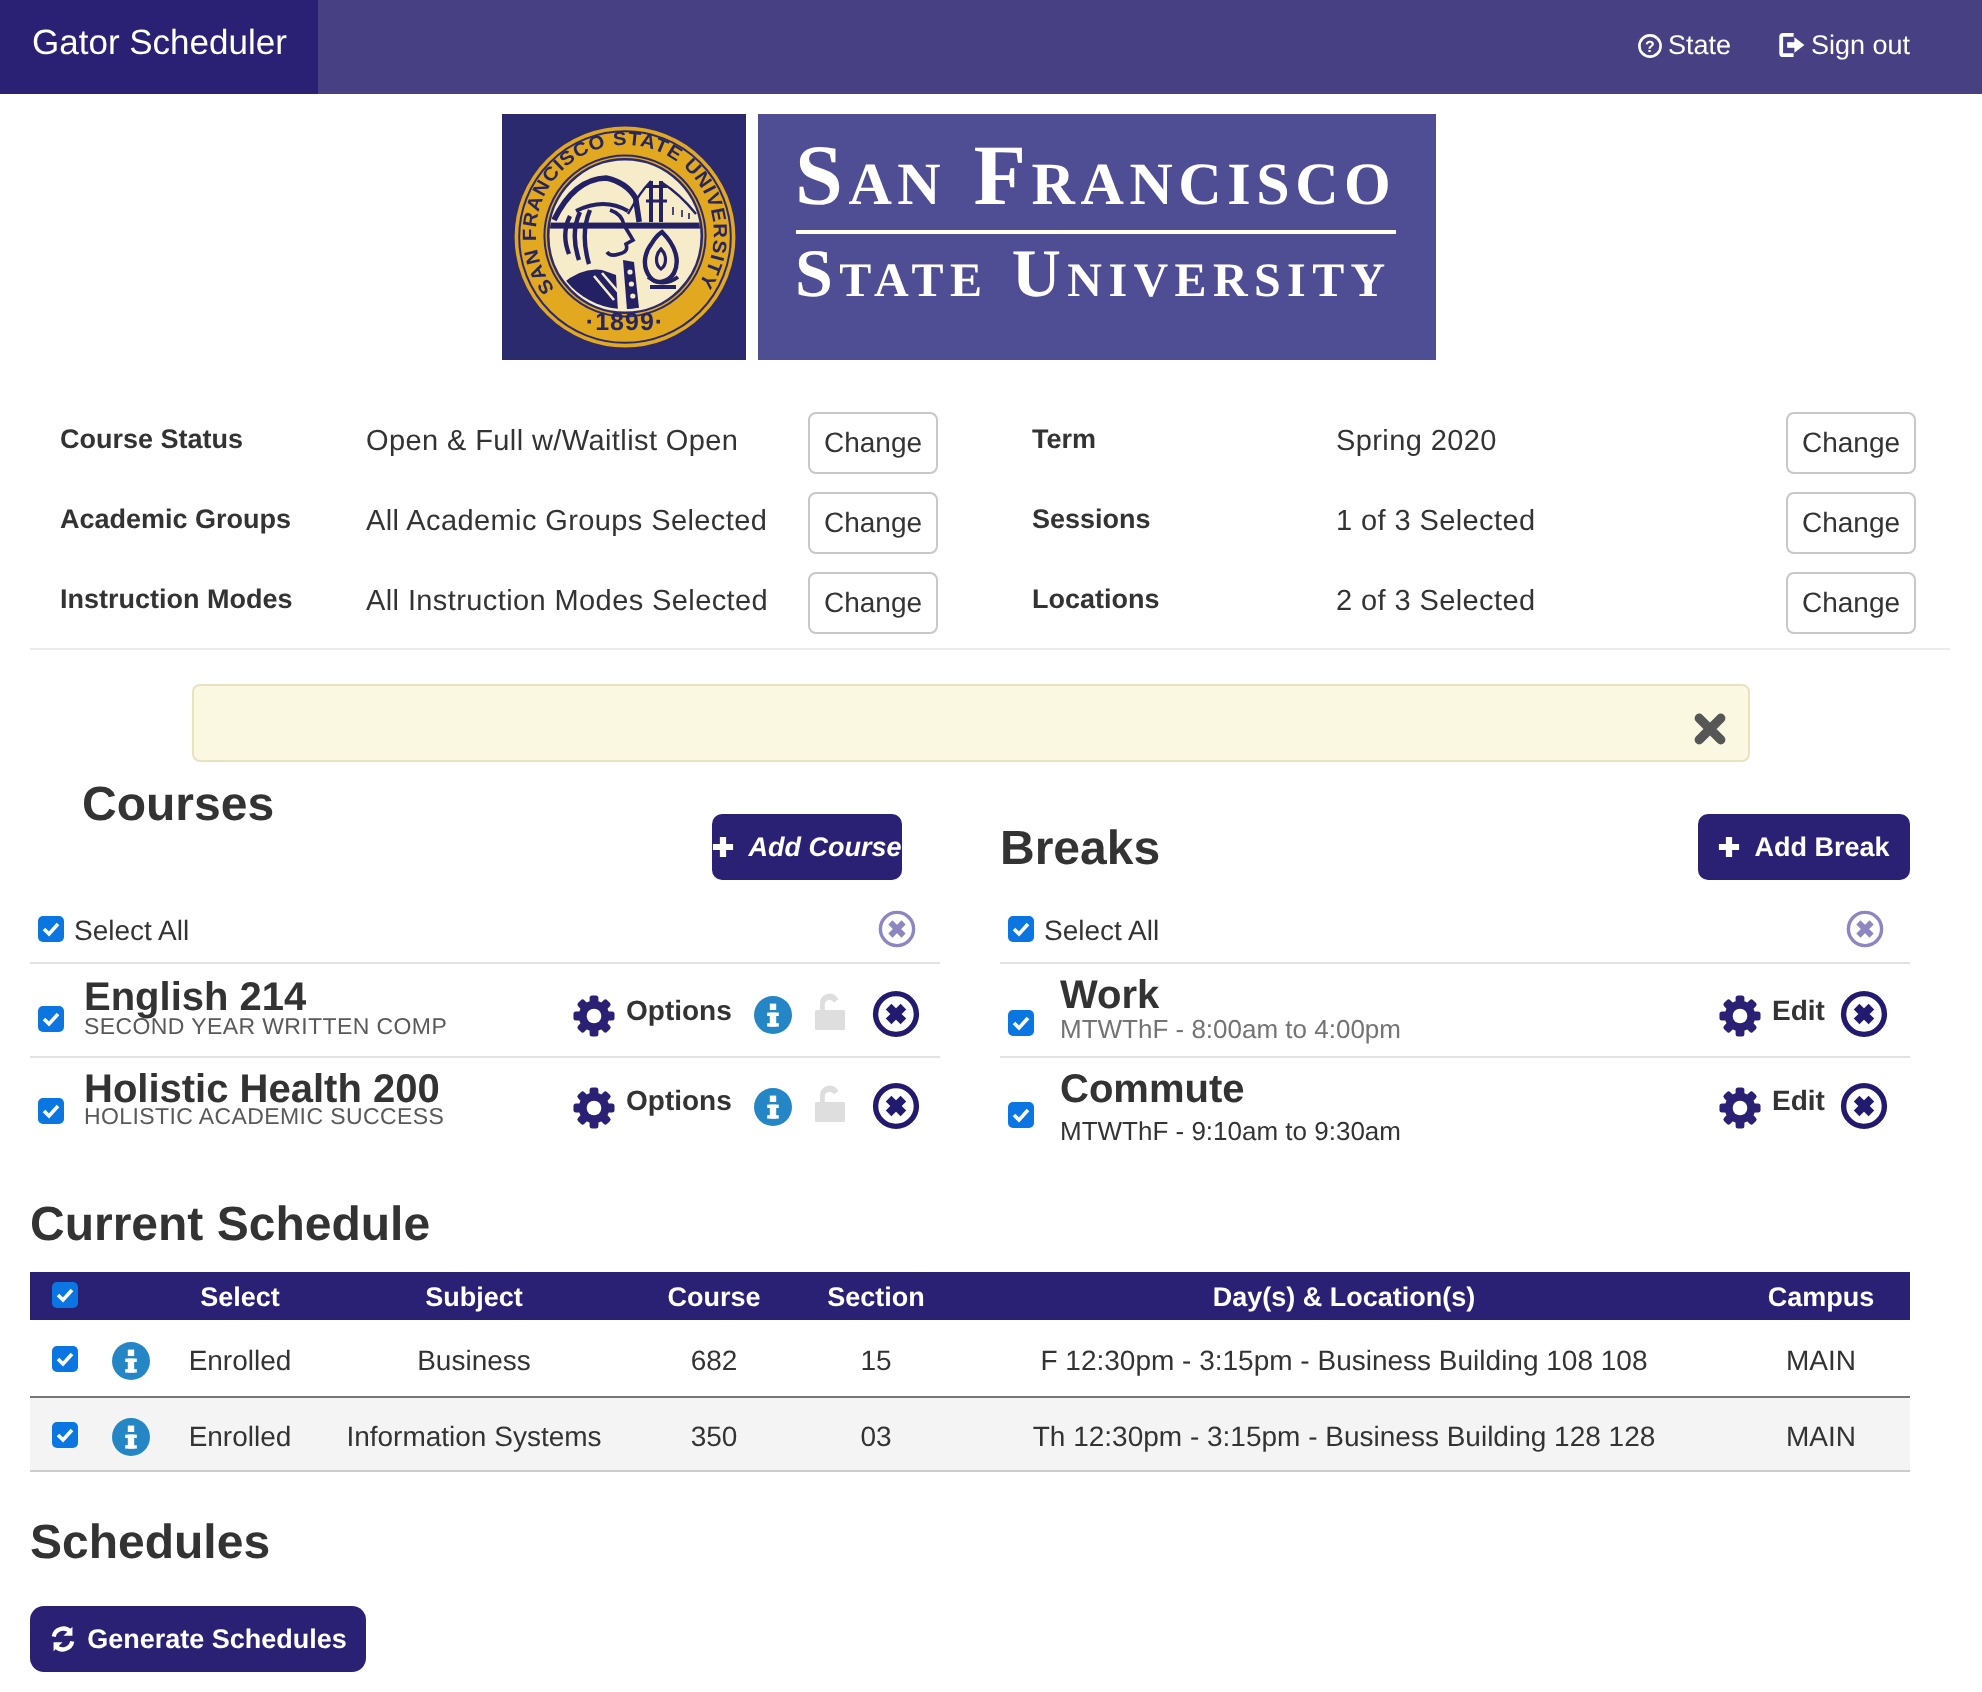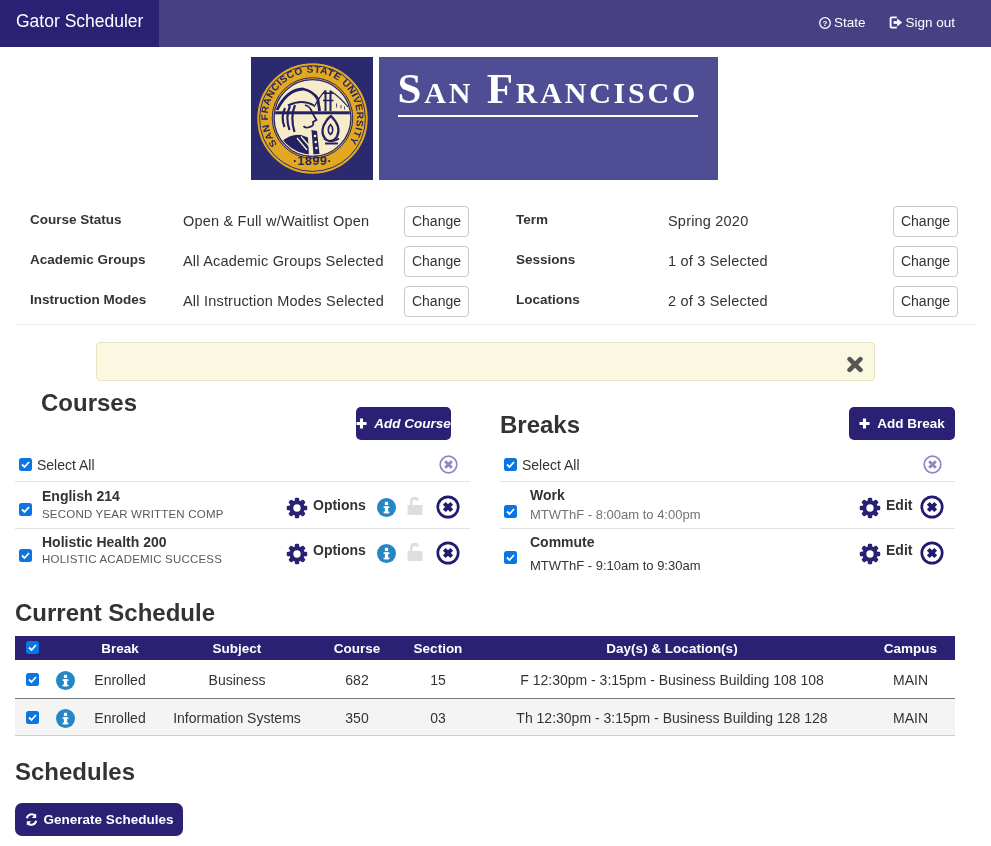--- a/index.html
+++ b/index.html
@@ -6,21 +6,21 @@
 html,body { width:991px; height:846px; background:#fff; font-family:"Liberation Sans", sans-serif; position:relative; overflow:hidden; }
 .abs { position:absolute; }
 .btn-indigo { background:#2a2174; color:#fff; font-weight:bold; font-size:13.5px; border-radius:5px; display:flex; align-items:center; justify-content:center; }
 .btn-change { background:#fff; border:1px solid #c8c8c8; border-radius:4px; color:#333; font-size:14px; text-align:center; line-height:29px; }
 .sep { position:absolute; height:1px; background:#e2e2e2; }
 .ckbox { position:absolute; width:13px; height:13px; background:#0b76e1; border-radius:2.5px; }
 .ckbox svg { position:absolute; left:1px; top:1px; }
 .lbl { position:absolute; font-size:13.5px; font-weight:bold; color:#333; }
 .val { position:absolute; font-size:14px; color:#333; }
 .vals { position:absolute; font-size:14.5px; letter-spacing:0.2px; color:#333; }
-.t14b { position:absolute; font-weight:bold; font-size:14px; color:#333; }
+.t14b { position:absolute; font-weight:bold; font-size:20px; color:#333; }
 .h23 { position:absolute; font-size:24px; font-weight:bold; color:#333; }
 .thead { position:absolute; font-size:13.5px; font-weight:bold; color:#fff; text-align:center; }
 .tcell { position:absolute; font-size:14px; color:#333; text-align:center; }
 </style>
 </head>
 <body>
 
 <div class="abs" style="left:0;top:0;width:991px;height:47px;background:#474184;"></div>
 <div class="abs" style="left:0;top:0;width:159px;height:47px;background:#2a2174;color:#fff;font-size:17.5px;line-height:42px;padding-left:16px;white-space:nowrap;">Gator Scheduler</div>
 <div class="abs" style="left:819px;top:0;height:45px;display:flex;align-items:center;color:#fff;font-size:13.5px;">
@@ -75,20 +75,21 @@
         <path d="M60.5,73 L66,74 L68.5,97 L62.5,98 Z" fill="#232063"></path>
         <circle cx="64" cy="79" r="1.3" fill="#f6ecca"></circle>
         <circle cx="64.7" cy="85" r="1.3" fill="#f6ecca"></circle>
         <circle cx="65.4" cy="91" r="1.3" fill="#f6ecca"></circle>
       </g>
     </svg>
   </div>
   <div class="abs" style="left:128px;top:0;width:339px;height:123px;background:#4f4d93;color:#fff;font-family:'Liberation Serif',serif;">
     <div class="abs" style="left:19px;top:58px;width:300px;height:2px;background:#fff;"></div>
     <div class="abs" style="left:18.5px;top:9.6px;font-size:43px;line-height:43px;font-weight:bold;letter-spacing:2.8px;font-variant:small-caps;white-space:nowrap;">San Francisco</div>
+    <div class="abs" style="left:18.5px;top:63.5px;font-size:34px;line-height:34px;font-weight:bold;letter-spacing:3.2px;font-variant:small-caps;white-space:nowrap;">State University</div>
   </div>
 </div>
 
 <div class="lbl" style="left:30px;top:212px;">Course Status</div>
 <div class="vals" style="left:183px;top:213px;">Open &amp; Full w/Waitlist Open</div>
 <div class="abs btn-change" style="left:404px;top:206px;width:65px;height:31px;">Change</div>
 <div class="lbl" style="left:30px;top:252px;">Academic Groups</div>
 <div class="vals" style="left:183px;top:253px;">All Academic Groups Selected</div>
 <div class="abs btn-change" style="left:404px;top:246px;width:65px;height:31px;">Change</div>
 <div class="lbl" style="left:30px;top:292px;">Instruction Modes</div>
@@ -266,21 +267,21 @@
   </svg>
 
 <div class="h23" style="left:15px;top:598.5px;">Current Schedule</div>
 
 <div class="abs" style="left:15px;top:636px;width:940px;height:24px;background:#2a2174;"></div>
 <div class="ckbox" style="left:26px;top:641px;">
     <svg width="11" height="11" viewBox="0 0 11 11">
       <use href="#check"></use>
     </svg>
   </div>
-<div class="thead" style="left:82px;top:641px;width:76px;">Break</div>
+<div class="thead" style="left:82px;top:641px;width:76px;">Select</div>
 <div class="thead" style="left:158px;top:641px;width:158px;">Subject</div>
 <div class="thead" style="left:316px;top:641px;width:82px;">Course</div>
 <div class="thead" style="left:398px;top:641px;width:80px;">Section</div>
 <div class="thead" style="left:478px;top:641px;width:388px;">Day(s) &amp; Location(s)</div>
 <div class="thead" style="left:866px;top:641px;width:89px;">Campus</div>
 
 <div class="abs" style="left:15px;top:698px;width:940px;height:38px;background:#f4f4f4;border-top:1px solid #777;border-bottom:1px solid #ccc;"></div>
 
 <div class="ckbox" style="left:26px;top:673px;">
     <svg width="11" height="11" viewBox="0 0 11 11">

